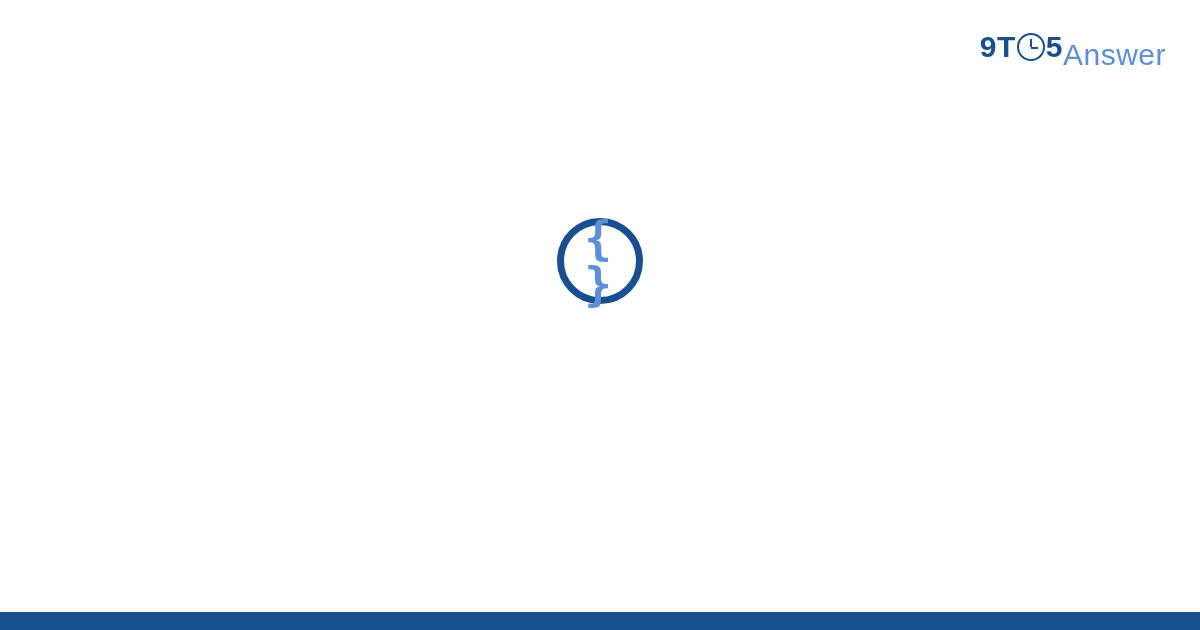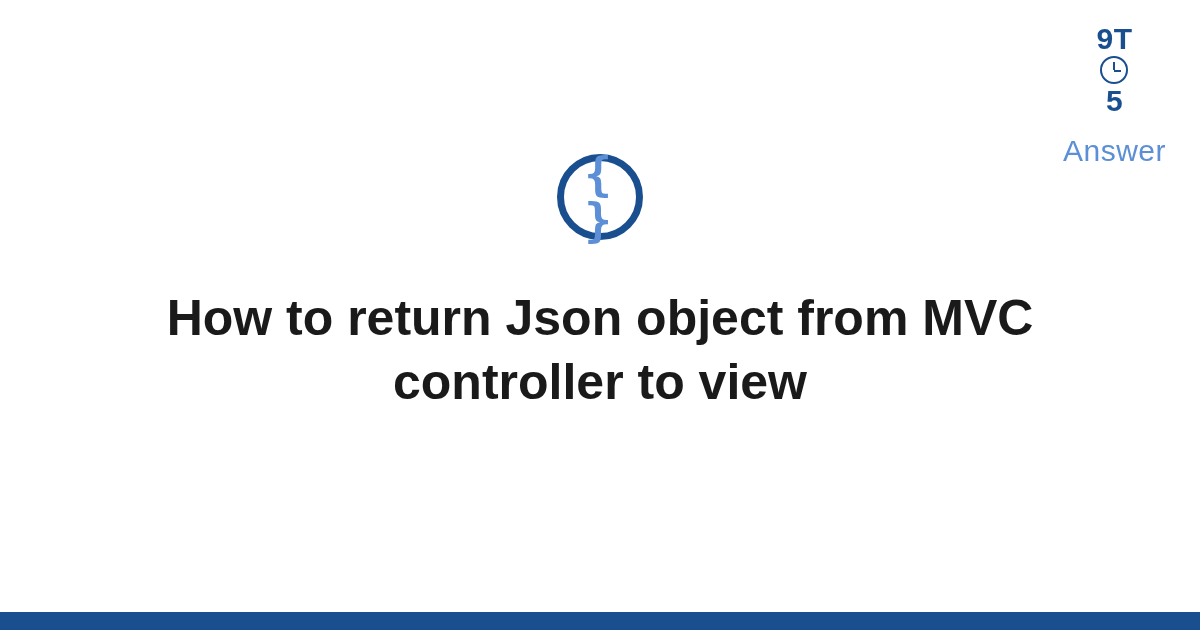--- a/index.html
+++ b/index.html
@@ -1,19 +1,18 @@
 <!DOCTYPE html>
 <html><head>
   <meta charset="utf-8">
   <style>
     * {
       margin: 0;
       padding: 0;
       box-sizing: border-box;
-      flex-direction: column;
     }
     body {
       width: 1200px;
       height: 630px;
       background: #ffffff;
       font-family: -apple-system, BlinkMacSystemFont, "Segoe UI", Helvetica, Arial, sans-serif;
       position: relative;
       overflow: hidden;
     }
     .logo {
@@ -120,16 +119,15 @@
   <span class="logo-9t">9T</span>
   <span class="logo-clock"></span>
   <span class="logo-5">5</span>
   <span class="logo-answer">Answer</span>
 </div>
 
 <div class="content">
   <div class="icon-circle">
     <span class="braces">{ }</span>
   </div>
-  <h1 class="title">How to return Json object from MVC controller to view</h1>
 </div>
 
 <div class="bottom-bar"></div>
 
 </body></html>

